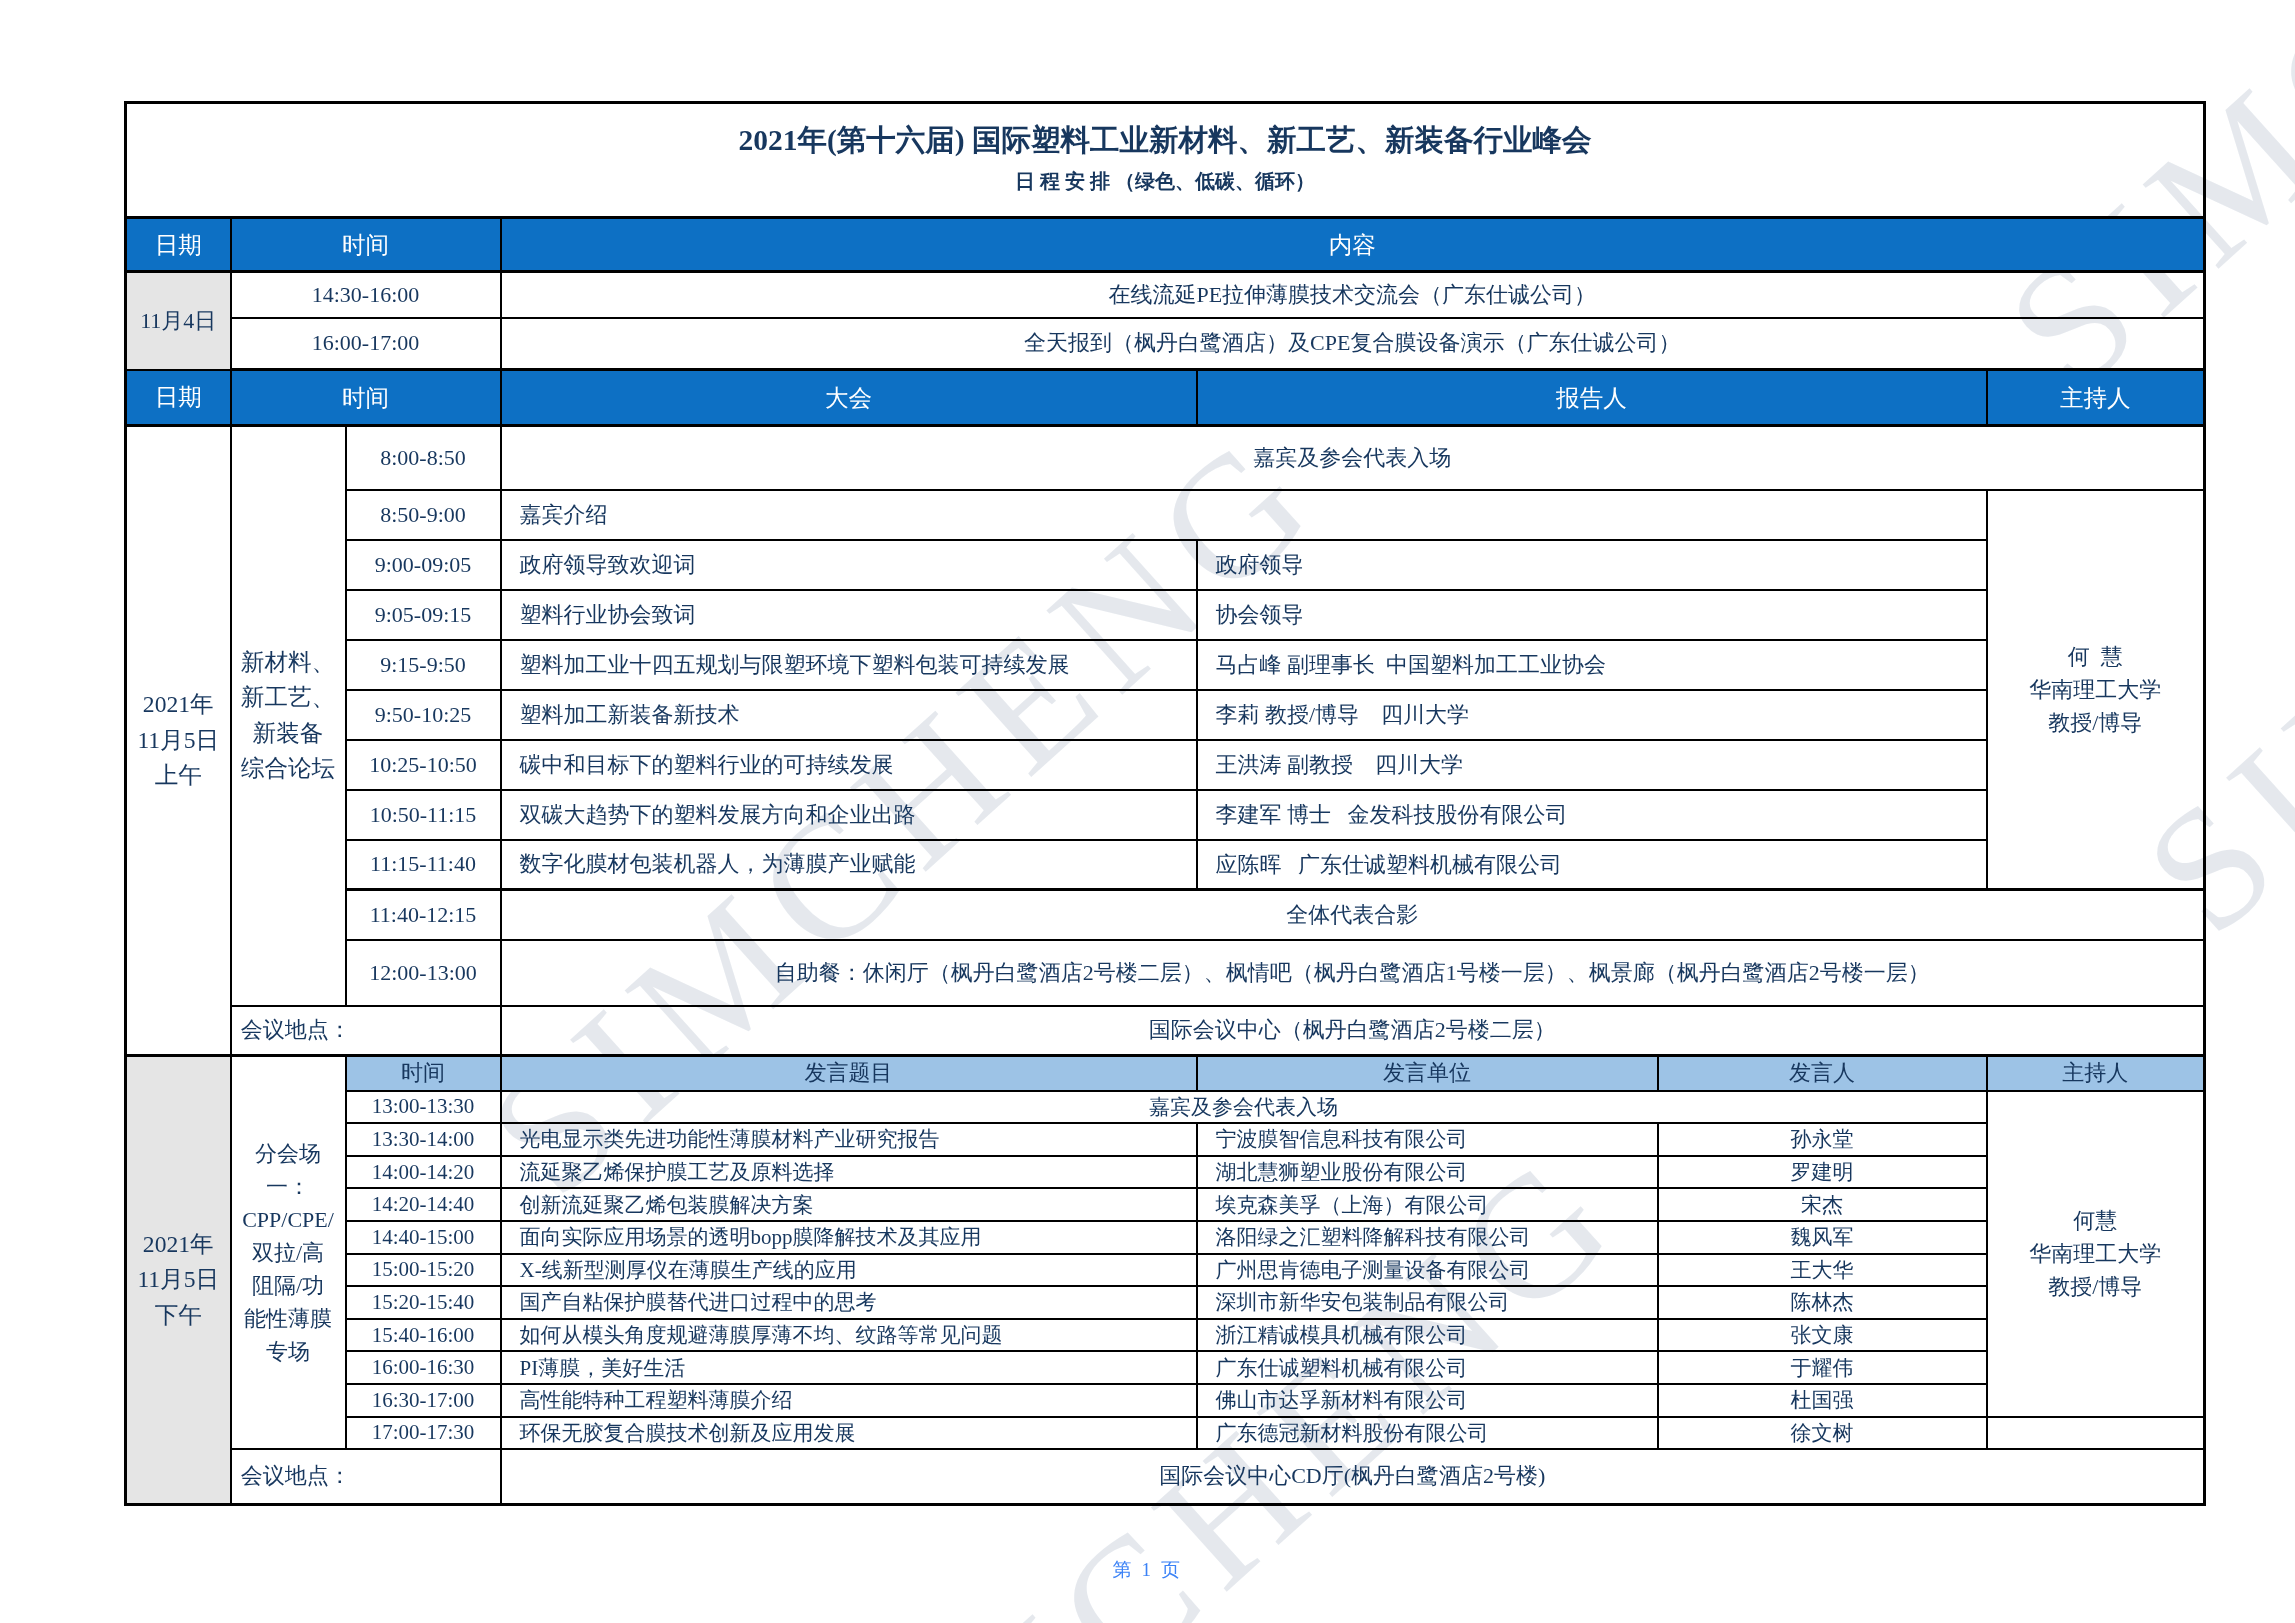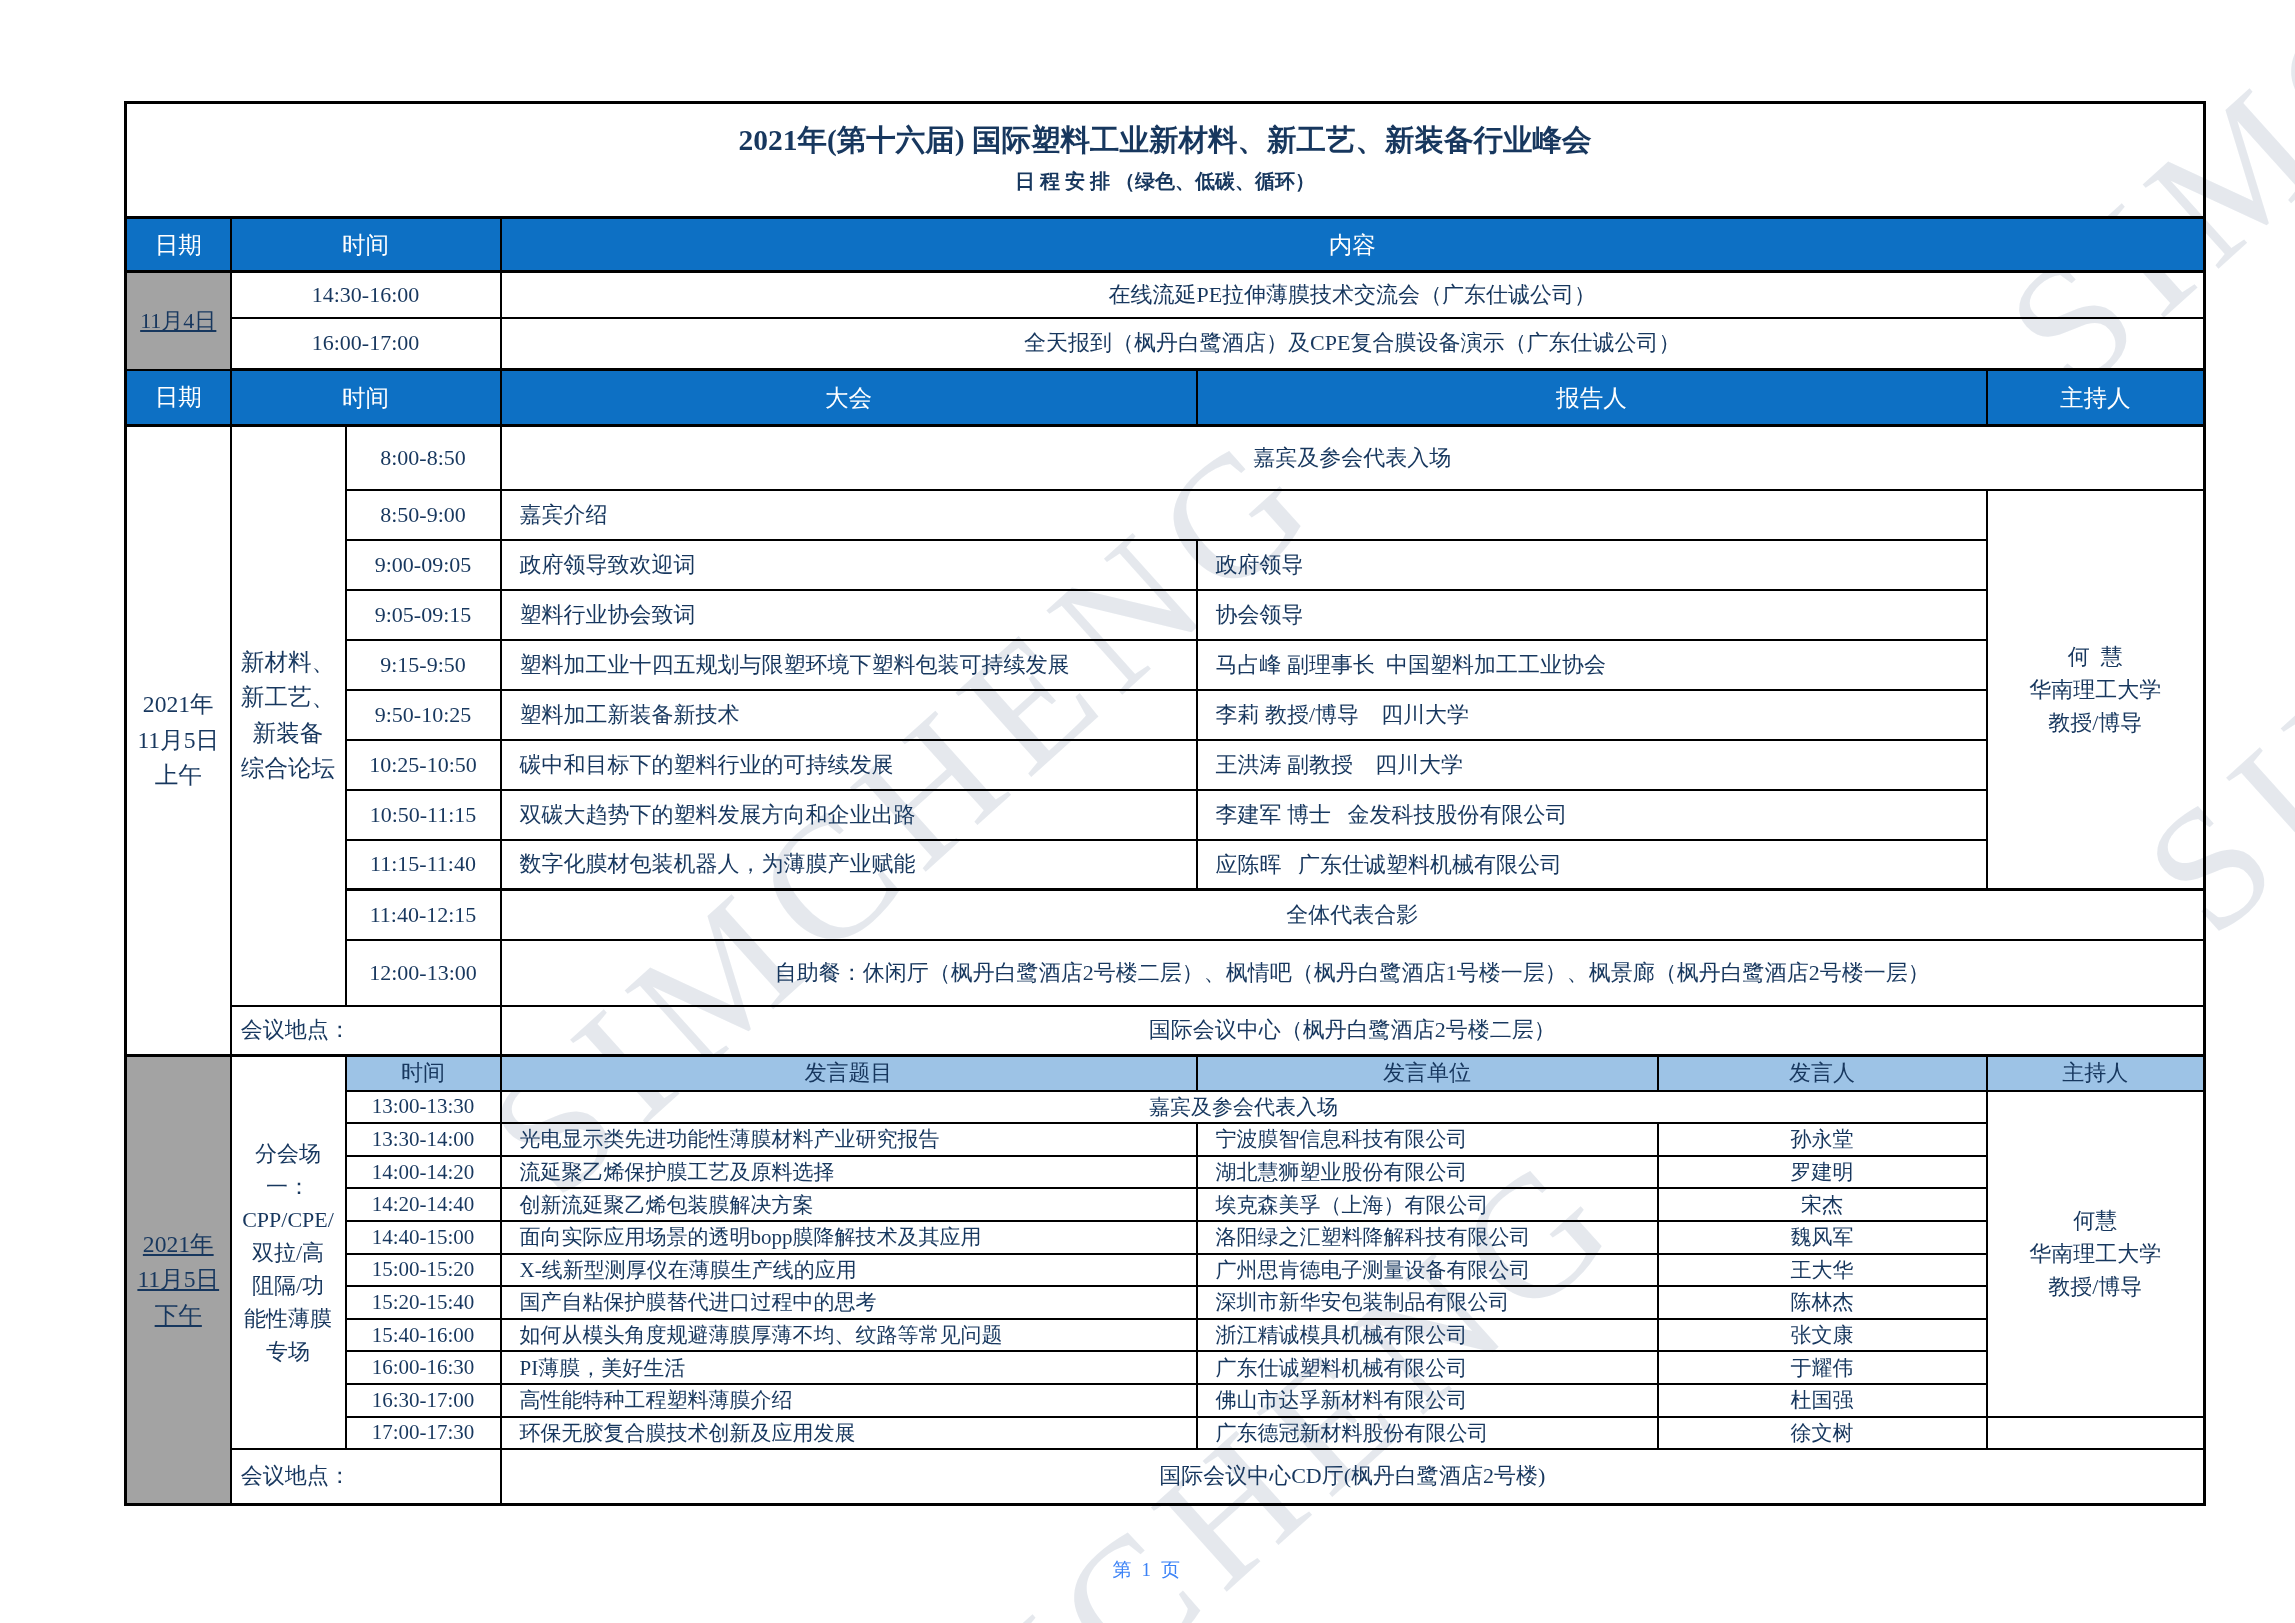--- a/index.html
+++ b/index.html
@@ -21,21 +21,21 @@
     border-collapse:collapse;table-layout:fixed;
     border:3.9px solid #000;
   }
   td{
     border:2px solid #000;vertical-align:middle;text-align:center;
     color:#17375e;font-size:22px;padding:1.3px 2.6px;overflow:hidden;
   }
   .pre{white-space:pre-wrap;line-height:1.5;}
   .hdr{background:#0d70c4;color:#ffffff;font-size:23.6px;}
   .lhdr{background:#9dc3e6;color:#17375e;font-size:22px;}
-  .lblue{background:#a3a3a3;text-decoration:underline;}
+  .lblue{background:#e5e5e5;}
   .thick-b{border-bottom-width:3.3px;}
   .thick-t{border-top-width:3.3px;}
   .title-cell{padding:6.5px 0 3.9px 0;}
   .title-line1{font-size:29.5px;font-weight:bold;line-height:41px;}
   .title-line2{font-size:20px;font-weight:bold;line-height:41px;}
   .left{text-align:left;padding-left:18px;}
   .aft{font-size:21px;}
   .venue-label{text-align:left;padding-left:9.2px;}
   
   .footer{

